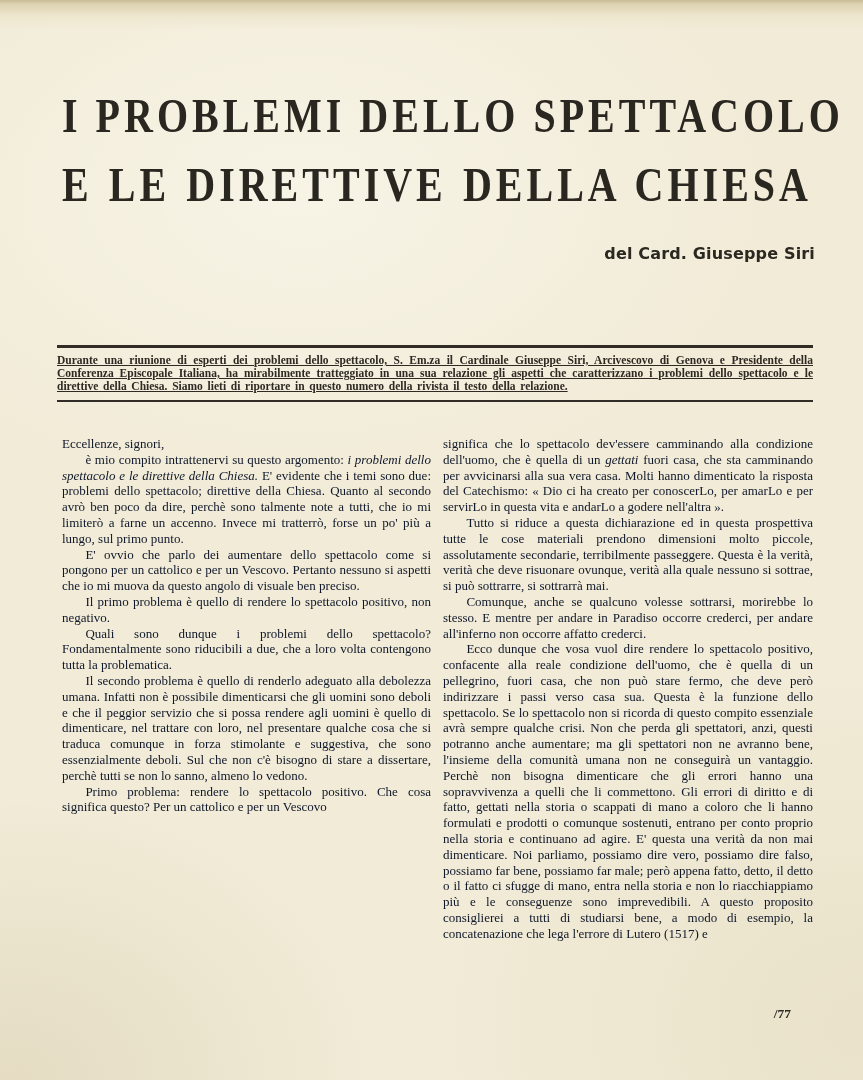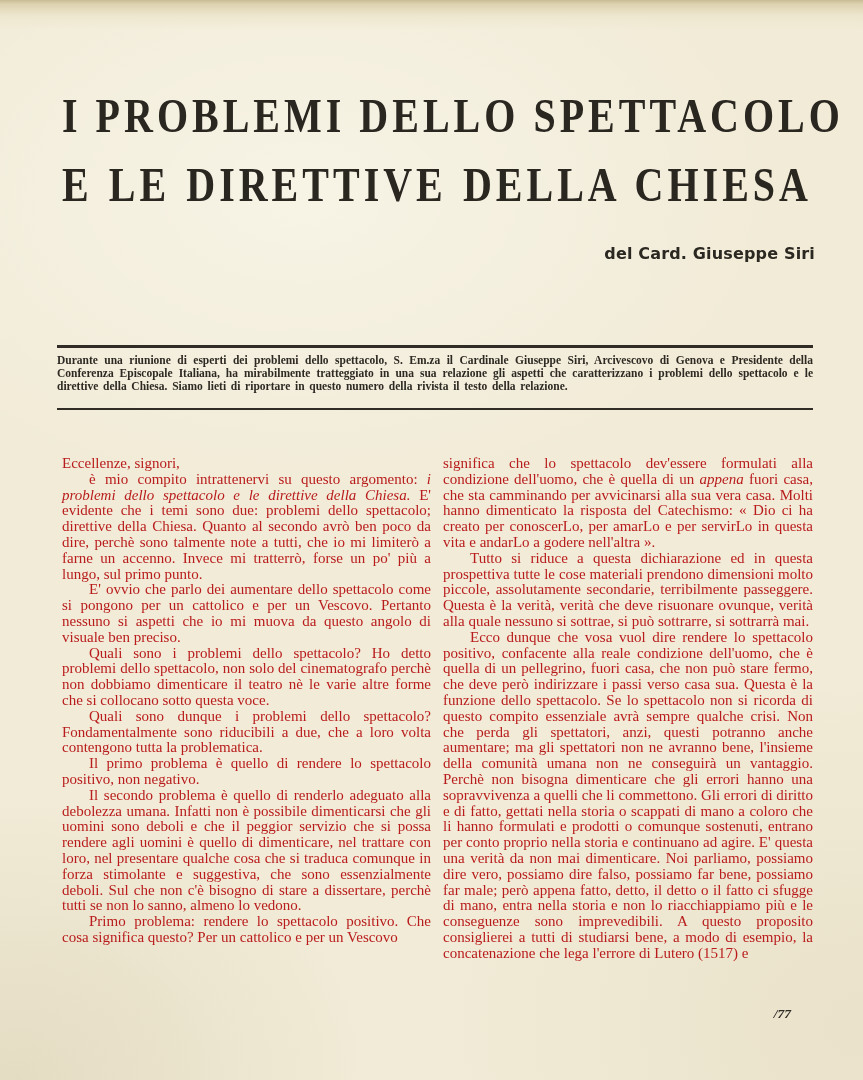--- a/index.html
+++ b/index.html
@@ -46,50 +46,50 @@
     font-size: 16px;
     color: #2b2721;
     letter-spacing: 0.01em;
   }
 
   .abstract {
     position: absolute;
     left: 57px; top: 345px; width: 756px;
     border-top: 3px solid #312d26;
     border-bottom: 2px solid #312d26;
-    padding: 6px 0 15px 0;
+    padding: 6px 0 7px 0;
     font-weight: bold;
     font-size: 11.5px;
     line-height: 13px;
     text-align: justify;
     word-spacing: 0.16em;
     color: #2e2a23;
+    text-decoration: underline;
   }
 
   .col {
     position: absolute;
-    top: 456px;
-    font-size: 15px;
+    top: 436px;
+    font-size: 13px;
     line-height: 15.8px;
     text-align: justify;
-    color: #b91c1c;
+    color: #0f172a;
     hyphens: auto;
   }
   .col-left  { left: 62px;  width: 369px; }
   .col-right { left: 443px; width: 370px; }
 
   .col p { margin: 0; }
   .col p.indent { text-indent: 1.8em; }
   .col em { }
 
   .page-number {
     position: absolute;
     top: 1006px; right: 72px;
     font-weight: bold;
-    font-style: italic;
     font-size: 13.5px;
     color: #2c2822;
   }
 </style>
 </head>
 <body>
 
 <div class="page">
 
   <div class="title">
@@ -100,28 +100,28 @@
   <div class="byline">del Card. Giuseppe Siri</div>
 
   <div class="abstract">
     <span>Durante una riunione di esperti dei problemi dello spettacolo, S. Em.za il Cardinale Giuseppe Siri, Arcivescovo di Genova e Presidente della Conferenza Episcopale Italiana, ha mirabilmente tratteggiato in una sua relazione gli aspetti che caratterizzano i problemi dello spettacolo e le direttive della Chiesa. Siamo lieti di riportare in questo numero della rivista il testo della relazione.</span>
   </div>
 
   <div class="col col-left">
       <p><span>Eccellenze, signori,</span></p>
       <p class="indent"><span>è mio compito intrattenervi su questo argomento: </span><em>i problemi dello spettacolo e le direttive della Chiesa.</em><span> E' evidente che i temi sono due: problemi dello spettacolo; direttive della Chiesa. Quanto al secondo avrò ben poco da dire, perchè sono talmente note a tutti, che io mi limiterò a farne un accenno. Invece mi tratterrò, forse un po' più a lungo, sul primo punto.</span></p>
       <p class="indent"><span>E' ovvio che parlo dei aumentare dello spettacolo come si pongono per un cattolico e per un Vescovo. Pertanto nessuno si aspetti che io mi muova da questo angolo di visuale ben preciso.</span></p>
-      <p class="indent"><span>Quali sono i problemi dello spettacolo? Ho detto problemi dello spettacolo, non solo del cinematografo perchè non dobbiamo dimenticare il teatro nè le varie altre forme che si collocano sotto questa voce.</span></p>
+      <p class="indent"><span>Il primo problema è quello di rendere lo spettacolo positivo, non negativo.</span></p>
       <p class="indent"><span>Quali sono dunque i problemi dello spettacolo? Fondamentalmente sono riducibili a due, che a loro volta contengono tutta la problematica.</span></p>
-      <p class="indent"><span>Il primo problema è quello di rendere lo spettacolo positivo, non negativo.</span></p>
       <p class="indent"><span>Il secondo problema è quello di renderlo adeguato alla debolezza umana. Infatti non è possibile dimenticarsi che gli uomini sono deboli e che il peggior servizio che si possa rendere agli uomini è quello di dimenticare, nel trattare con loro, nel presentare qualche cosa che si traduca comunque in forza stimolante e suggestiva, che sono essenzialmente deboli. Sul che non c'è bisogno di stare a dissertare, perchè tutti se non lo sanno, almeno lo vedono.</span></p>
       <p class="indent"><span>Primo problema: rendere lo spettacolo positivo. Che cosa significa questo? Per un cattolico e per un Vescovo</span></p>
     </div>
 
   <div class="col col-right">
-      <p><span>significa che lo spettacolo dev'essere formulati alla condizione dell'uomo, che è quella di un </span><em>appena</em><span> fuori casa, che sta camminando per avvicinarsi alla sua vera casa. Molti hanno dimenticato la risposta del Catechismo: « Dio ci ha creato per conoscerLo, per amarLo e per servirLo in questa vita e andarLo a godere nell'altra ».</span></p>
+      <p><span>significa che lo spettacolo dev'essere camminando alla condizione dell'uomo, che è quella di un </span><em>gettati</em><span> fuori casa, che sta camminando per avvicinarsi alla sua vera casa. Molti hanno dimenticato la risposta del Catechismo: « Dio ci ha creato per conoscerLo, per amarLo e per servirLo in questa vita e andarLo a godere nell'altra ».</span></p>
       <p class="indent"><span>Tutto si riduce a questa dichiarazione ed in questa prospettiva tutte le cose materiali prendono dimensioni molto piccole, assolutamente secondarie, terribilmente passeggere. Questa è la verità, verità che deve risuonare ovunque, verità alla quale nessuno si sottrae, si può sottrarre, si sottrarrà mai.</span></p>
+      <p class="indent"><span>Comunque, anche se qualcuno volesse sottrarsi, morirebbe lo stesso. E mentre per andare in Paradiso occorre crederci, per andare all'inferno non occorre affatto crederci.</span></p>
       <p class="indent"><span>Ecco dunque che vosa vuol dire rendere lo spettacolo positivo, confacente alla reale condizione dell'uomo, che è quella di un pellegrino, fuori casa, che non può stare fermo, che deve però indirizzare i passi verso casa sua. Questa è la funzione dello spettacolo. Se lo spettacolo non si ricorda di questo compito essenziale avrà sempre qualche crisi. Non che perda gli spettatori, anzi, questi potranno anche aumentare; ma gli spettatori non ne avranno bene, l'insieme della comunità umana non ne conseguirà un vantaggio. Perchè non bisogna dimenticare che gli errori hanno una sopravvivenza a quelli che li commettono. Gli errori di diritto e di fatto, gettati nella storia o scappati di mano a coloro che li hanno formulati e prodotti o comunque sostenuti, entrano per conto proprio nella storia e continuano ad agire. E' questa una verità da non mai dimenticare. Noi parliamo, possiamo dire vero, possiamo dire falso, possiamo far bene, possiamo far male; però appena fatto, detto, il detto o il fatto ci sfugge di mano, entra nella storia e non lo riacchiappiamo più e le conseguenze sono imprevedibili. A questo proposito consiglierei a tutti di studiarsi bene, a modo di esempio, la concatenazione che lega l'errore di Lutero (1517) e</span></p>
     </div>
 
   <div class="page-number">/77</div>
 
 </div>
 
 </body></html>

